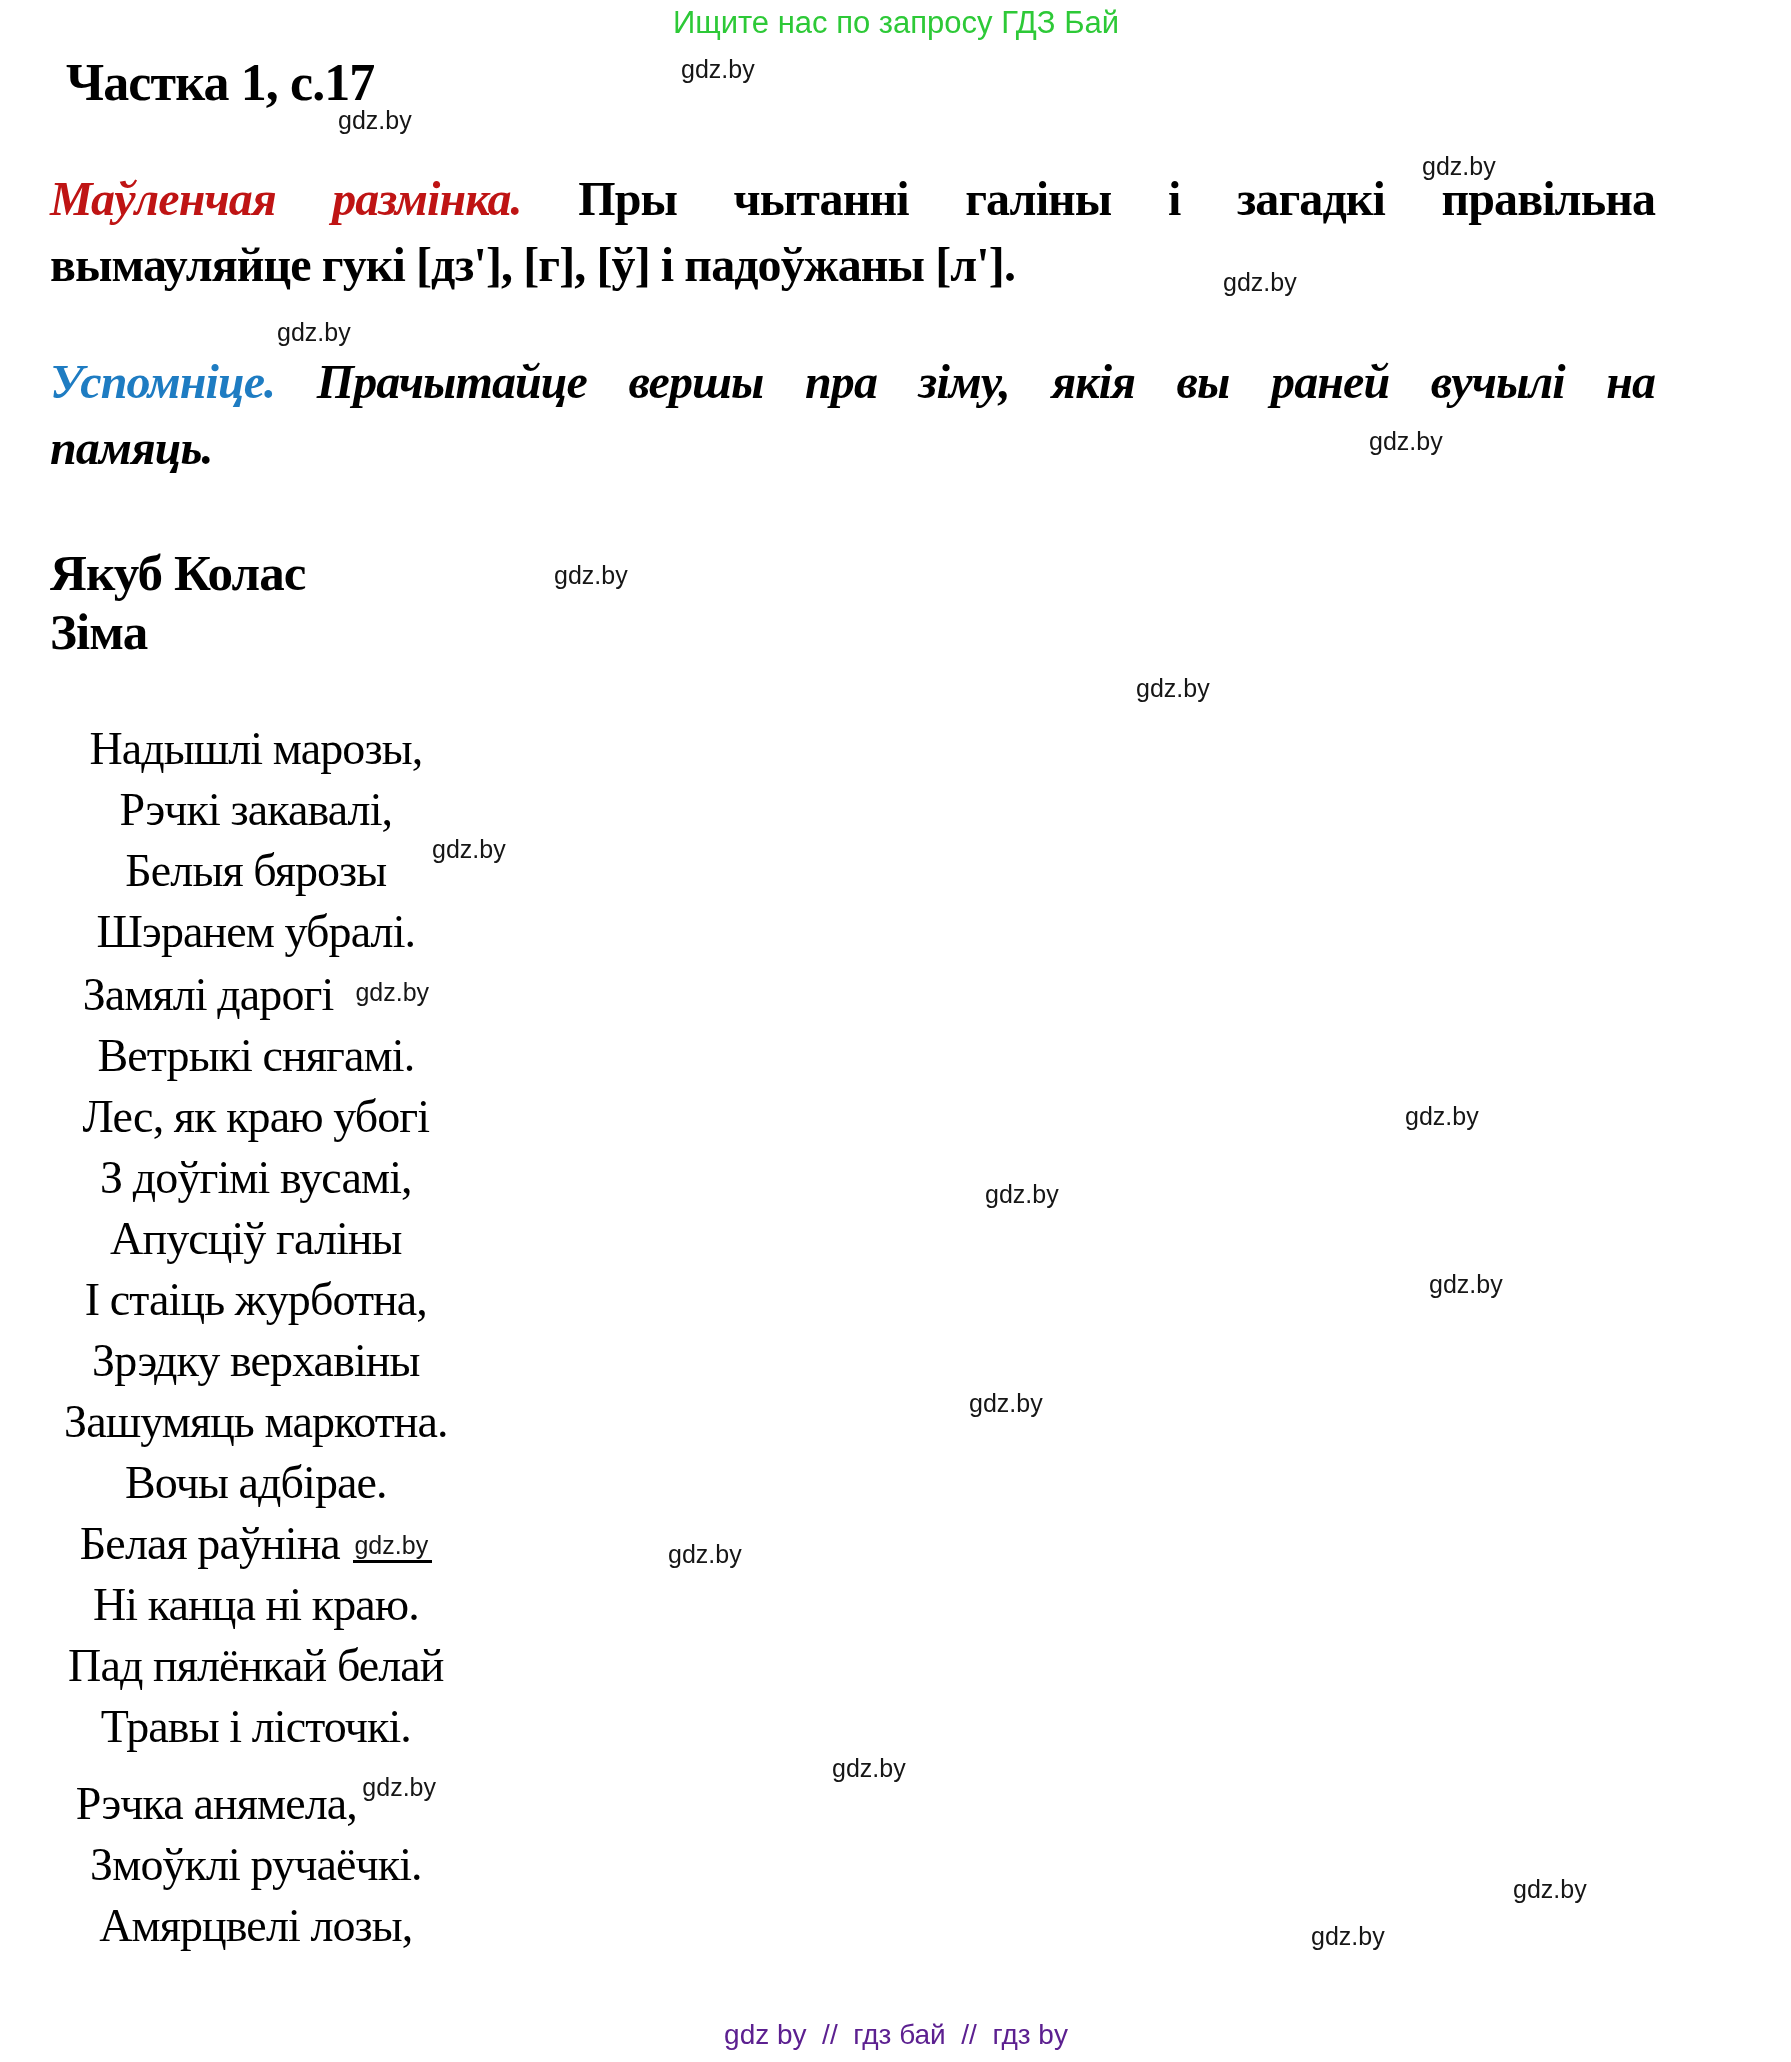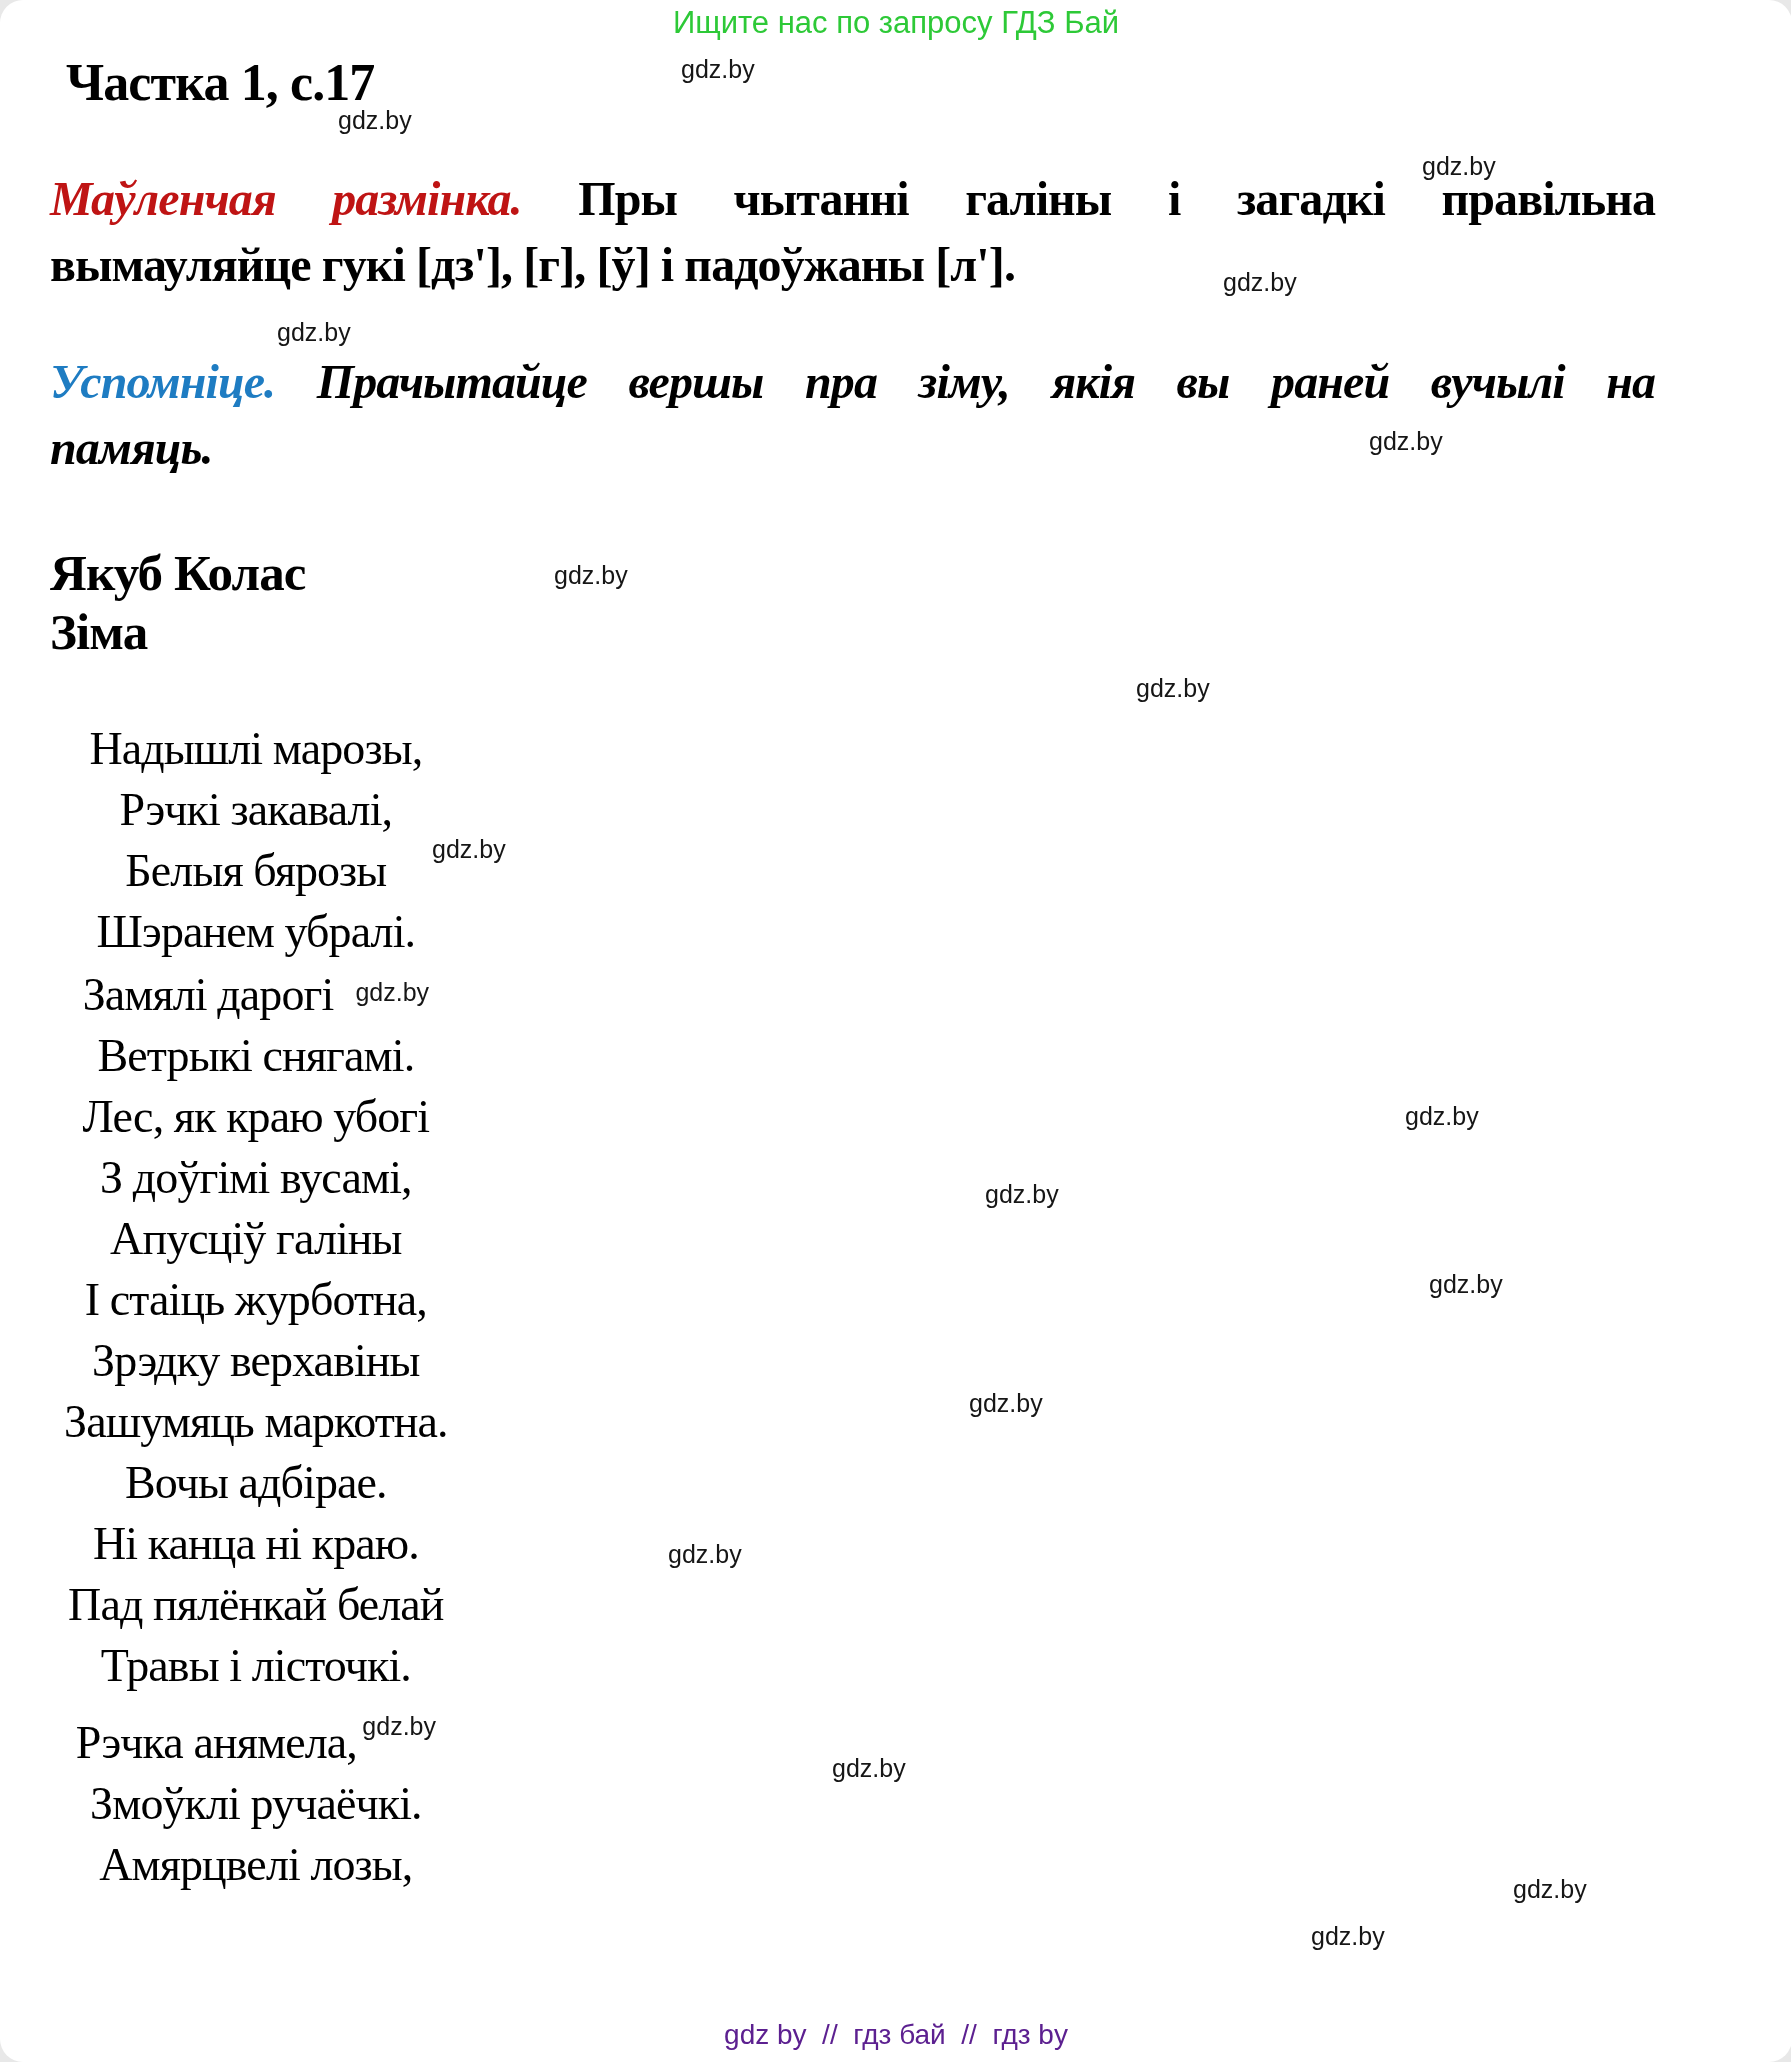--- a/index.html
+++ b/index.html
@@ -5,21 +5,20 @@
   html, body { margin: 0; padding: 0; background: #e8e8e8; }
   .page {
     position: relative;
     width: 1792px;
     height: 2062px;
     margin: 0 auto;
     background: #ffffff;
     overflow: hidden;
     font-family: "Liberation Serif", serif;
     color: #000;
-    border-radius: 23px;
     --green:  #2dc937;
     --red:    #bf1414;
     --blue:   #1e7cc2;
     --purple: #5c2090;
   }
 
   
   .promo {
     position: absolute;
     top: 3.7px; left: 0;
@@ -145,20 +144,21 @@
       <div><span>Шэранем убралі.</span></div>
       <div><span>Замялі дарогі</span><span class="wm wm-plain">gdz.by</span></div>
       <div><span>Ветрыкі снягамі.</span></div>
       <div><span>Лес, як краю убогі</span></div>
       <div><span>З доўгімі вусамі,</span></div>
       <div><span>Апусціў галіны</span></div>
       <div><span>І стаіць журботна,</span></div>
       <div><span>Зрэдку верхавіны</span></div>
       <div><span>Зашумяць маркотна.</span></div>
       <div><span>Вочы адбірае.</span></div>
+      <div><span>Белая раўніна</span><span class="wm wm-underline">gdz.by</span></div>
       <div><span>Ні канца ні краю.</span></div>
       <div><span>Пад пялёнкай белай</span></div>
       <div><span>Травы і лісточкі.</span></div>
       <div><span>Рэчка анямела,</span><span class="wm wm-sup">gdz.by</span></div>
       <div><span>Змоўклі ручаёчкі.</span></div>
       <div><span>Амярцвелі лозы,</span></div>
     </div>
 
   <div class="footer">gdz by  //  гдз бай  //  гдз by</div>
 

